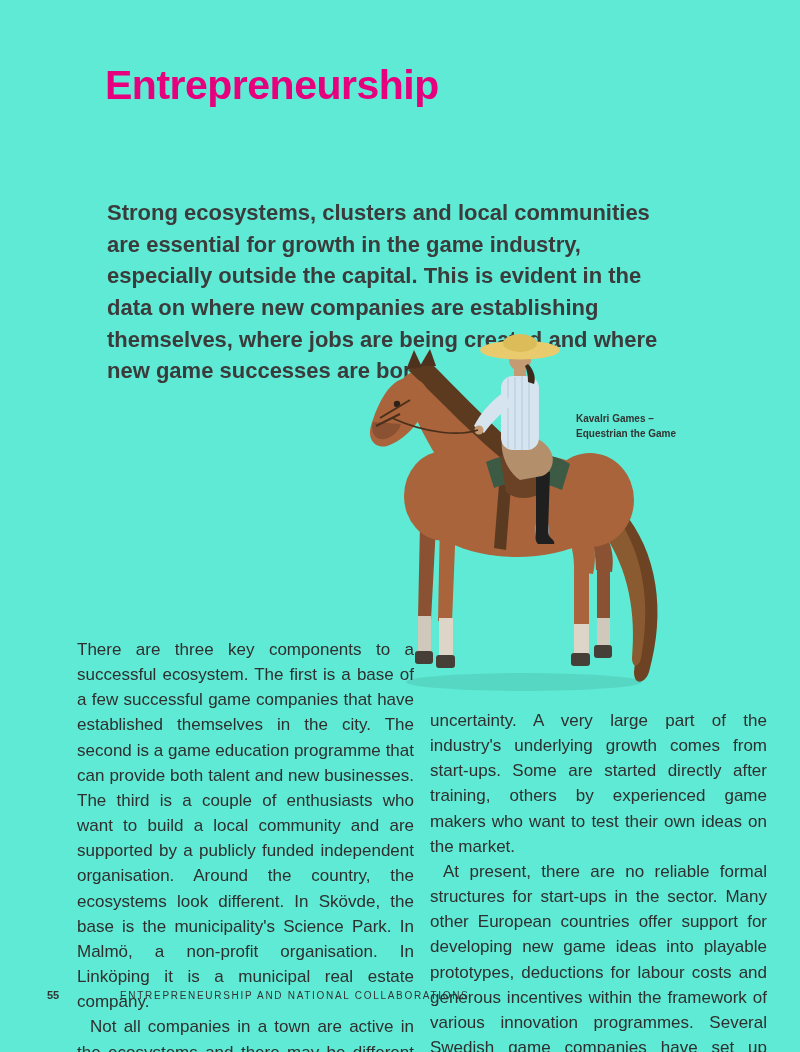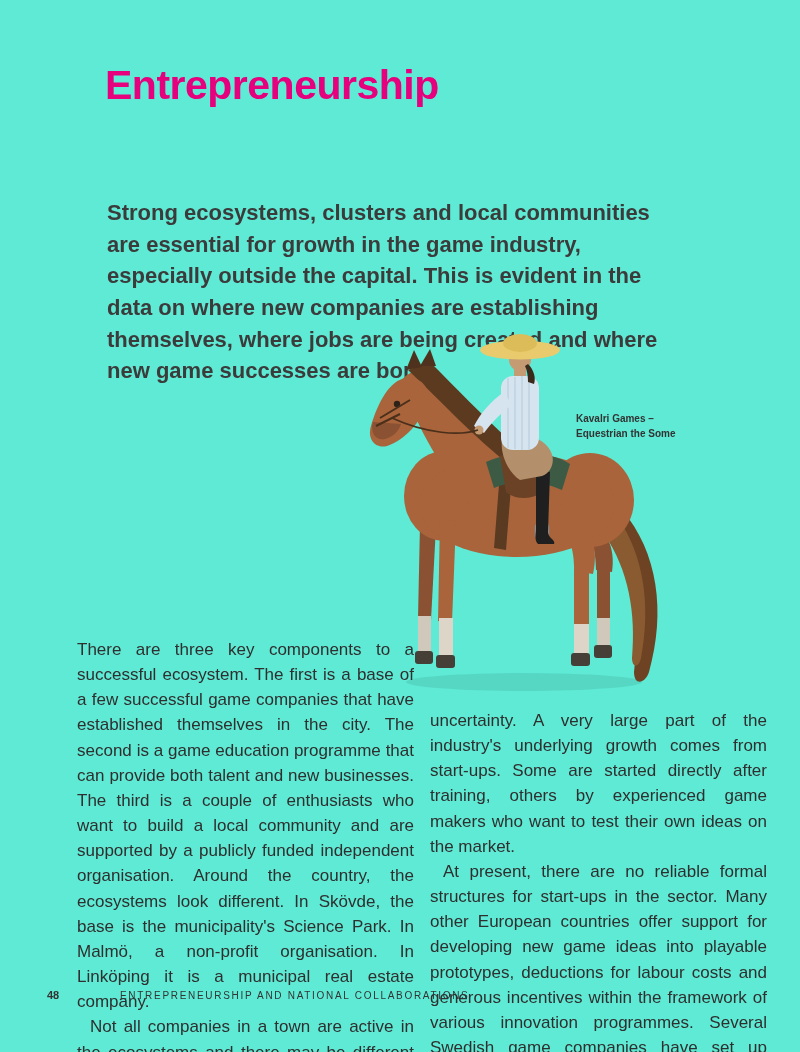--- a/index.html
+++ b/index.html
@@ -99,29 +99,29 @@
       <circle cx="168" cy="40" r="11" fill="#c59b74"></circle>
       <path d="M157 38 A 11 11 0 0 1 179 38 L 175 30 A 8 8 0 0 0 161 30 Z" fill="#3a2a1c"></path>
       <path d="M176 44 C 182 50, 184 58, 182 64 L 176 62 C 176 56, 175 50, 173 46 Z" fill="#3a2a1c"></path>
       <ellipse cx="168" cy="30" rx="40" ry="9.5" fill="#e9cb6d"></ellipse>
       <ellipse cx="168" cy="23" rx="17" ry="9" fill="#dcbc58"></ellipse>
     </svg>
   </div>
 
   <div class="caption">
     <span>Kavalri Games –</span><br>
-    <span>Equestrian the Some</span>
+    <span>Equestrian the Game</span>
   </div>
 
   <div class="col col-left">
     <p>There are three key components to a successful ecosystem. The first is a base of a few successful game companies that have established themselves in the city. The second is a game education programme that can provide both talent and new businesses. The third is a couple of enthusiasts who want to build a local community and are supported by a publicly funded independent organisation. Around the country, the ecosystems look different. In Skövde, the base is the municipality's Science Park. In Malmö, a non-profit organisation. In Linköping it is a municipal real estate company.</p>
     <p>Not all companies in a town are active in the ecosystems and there may be different incentives for different companies to get involved. But companies coming together in the same place and building something on site is favourable both in terms of attracting investment from global players and creating a safety net in times of</p>
   </div>
 
   <div class="col col-right">
     <p>uncertainty. A very large part of the industry's underlying growth comes from start-ups. Some are started directly after training, others by experienced game makers who want to test their own ideas on the market.</p>
     <p>At present, there are no reliable formal structures for start-ups in the sector. Many other European countries offer support for developing new game ideas into playable prototypes, deductions for labour costs and generous incentives within the framework of various innovation programmes. Several Swedish game companies have set up development offices in these countries. In Sweden, there is no financial support or deductions for game development.</p>
   </div>
 
-  <div class="footer-num">48</div>
+  <div class="footer-num">55</div>
   <div class="footer-title">ENTREPRENEURSHIP AND NATIONAL COLLABORATIONS</div>
 
 </div>
 
 </body></html>

